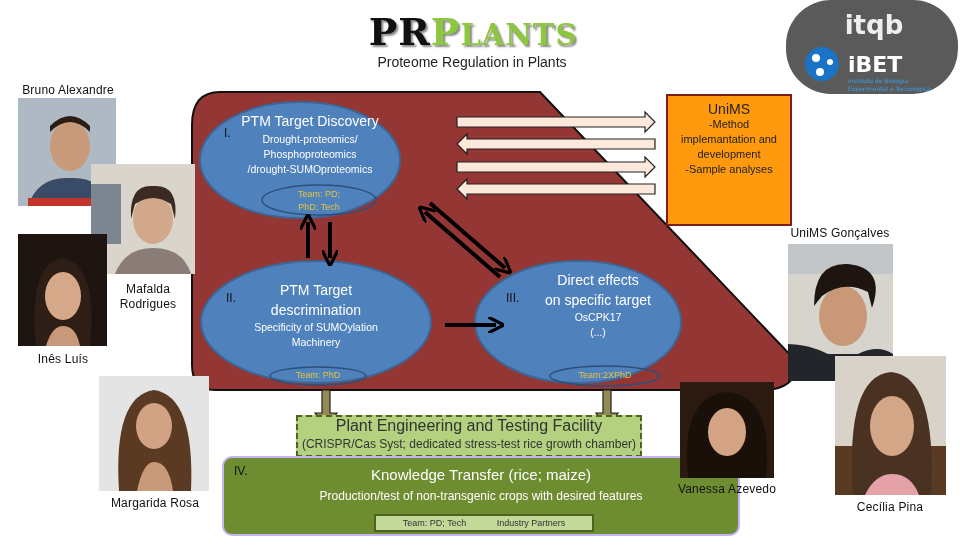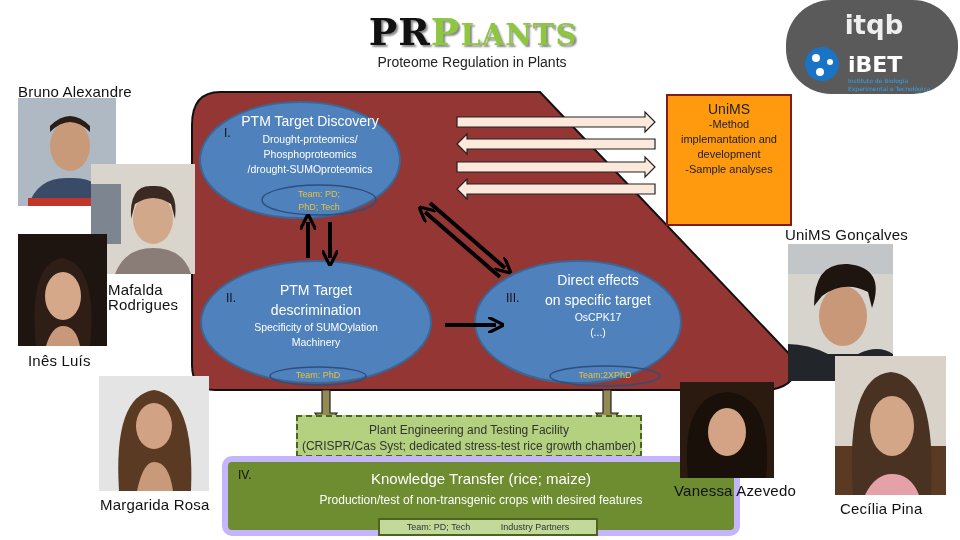--- a/index.html
+++ b/index.html
@@ -1,41 +1,41 @@
 <!DOCTYPE html>
 <html><head>
 <meta charset="utf-8">
 <style>
   html, body { margin:0; padding:0; }
   body { width:960px; height:540px; position:relative; background:#ffffff; overflow:hidden;
          font-family:"Liberation Sans", sans-serif; }
   svg.main { position:absolute; left:0; top:0; }
   .photo { position:absolute; overflow:hidden; }
   .photo svg { width:100%; height:100%; display:block; }
-  .pname { position:absolute; font-size:15px; color:#111; text-align:left; white-space:nowrap; letter-spacing:0.2px; }
+  .pname { position:absolute; font-size:12px; color:#111; text-align:center; white-space:nowrap; letter-spacing:0.2px; }
   .title-main { position:absolute; left:328px; top:12px; width:290px; text-align:center; font-family:"DejaVu Serif", serif;
       font-weight:bold; font-size:38px; letter-spacing:1px; line-height:40px; text-shadow:2px 2px 2px #888; }
   .title-main .pr { color:#111; }
   .title-main .pl { color:#8dc63f; font-size:38px; }
   .title-main .pl small { font-size:29px; }
   .subtitle { position:absolute; left:322px; top:54px; width:300px; text-align:center; font-size:14px; color:#222; }
   .ell-text { position:absolute; color:#fff; text-align:center; line-height:1.2; }
   .team { color:#e8c33a; font-size:9px; }
   .roman { position:absolute; color:#111; font-size:12px; }
   .unims { position:absolute; left:666px; top:94px; width:126px; height:132px; background:#ff9a0e; border:2px solid #7f1d1d;
            box-sizing:border-box; text-align:center; color:#222; }
   .unims .t { font-size:14px; margin-top:5px; }
   .unims .d { font-size:11px; line-height:15px; }
   .unims .team-box { position:absolute; left:6px; right:6px; bottom:5px; height:34px; background:#c9c29b; border:2px solid #8a8a8a;
           font-size:9.5px; line-height:14px; padding-top:2px; box-sizing:border-box; color:#333; }
   .facility { position:absolute; left:296px; top:415px; width:346px; height:42px; background:#b3d17f; border:2px dashed #4e6424;
               box-sizing:border-box; text-align:center; color:#333; }
-  .facility .a { font-size:12px; margin-top:6px; }
+  .facility .a { font-size:16px; margin-top:0; }
   .facility .b { font-size:12px; margin-top:2px; }
-  .kt { position:absolute; left:222px; top:456px; width:518px; height:80px; background:#6e8c30; border:6px solid #c4b5fd;
+  .kt { position:absolute; left:222px; top:456px; width:518px; height:80px; background:#6e8c30; border:2px solid #c4b5fd;
         border-radius:10px; box-sizing:border-box; color:#fff; text-align:center; }
   .kt .roman4 { position:absolute; left:10px; top:6px; font-size:12px; color:#111; }
   .kt .a { font-size:15px; margin-top:8px; }
   .kt .b { font-size:12px; margin-top:6px; }
   .kt .tb { position:absolute; left:150px; top:56px; width:220px; height:18px; background:#c3d99a; border:2px solid #4c6420;
             box-sizing:border-box; font-size:9px; color:#333; line-height:14px; }
   .kt .tb span { display:inline-block; margin:0 14px; }
   .logo { position:absolute; left:784px; top:0; width:176px; height:96px; }
 </style>
 </head>

